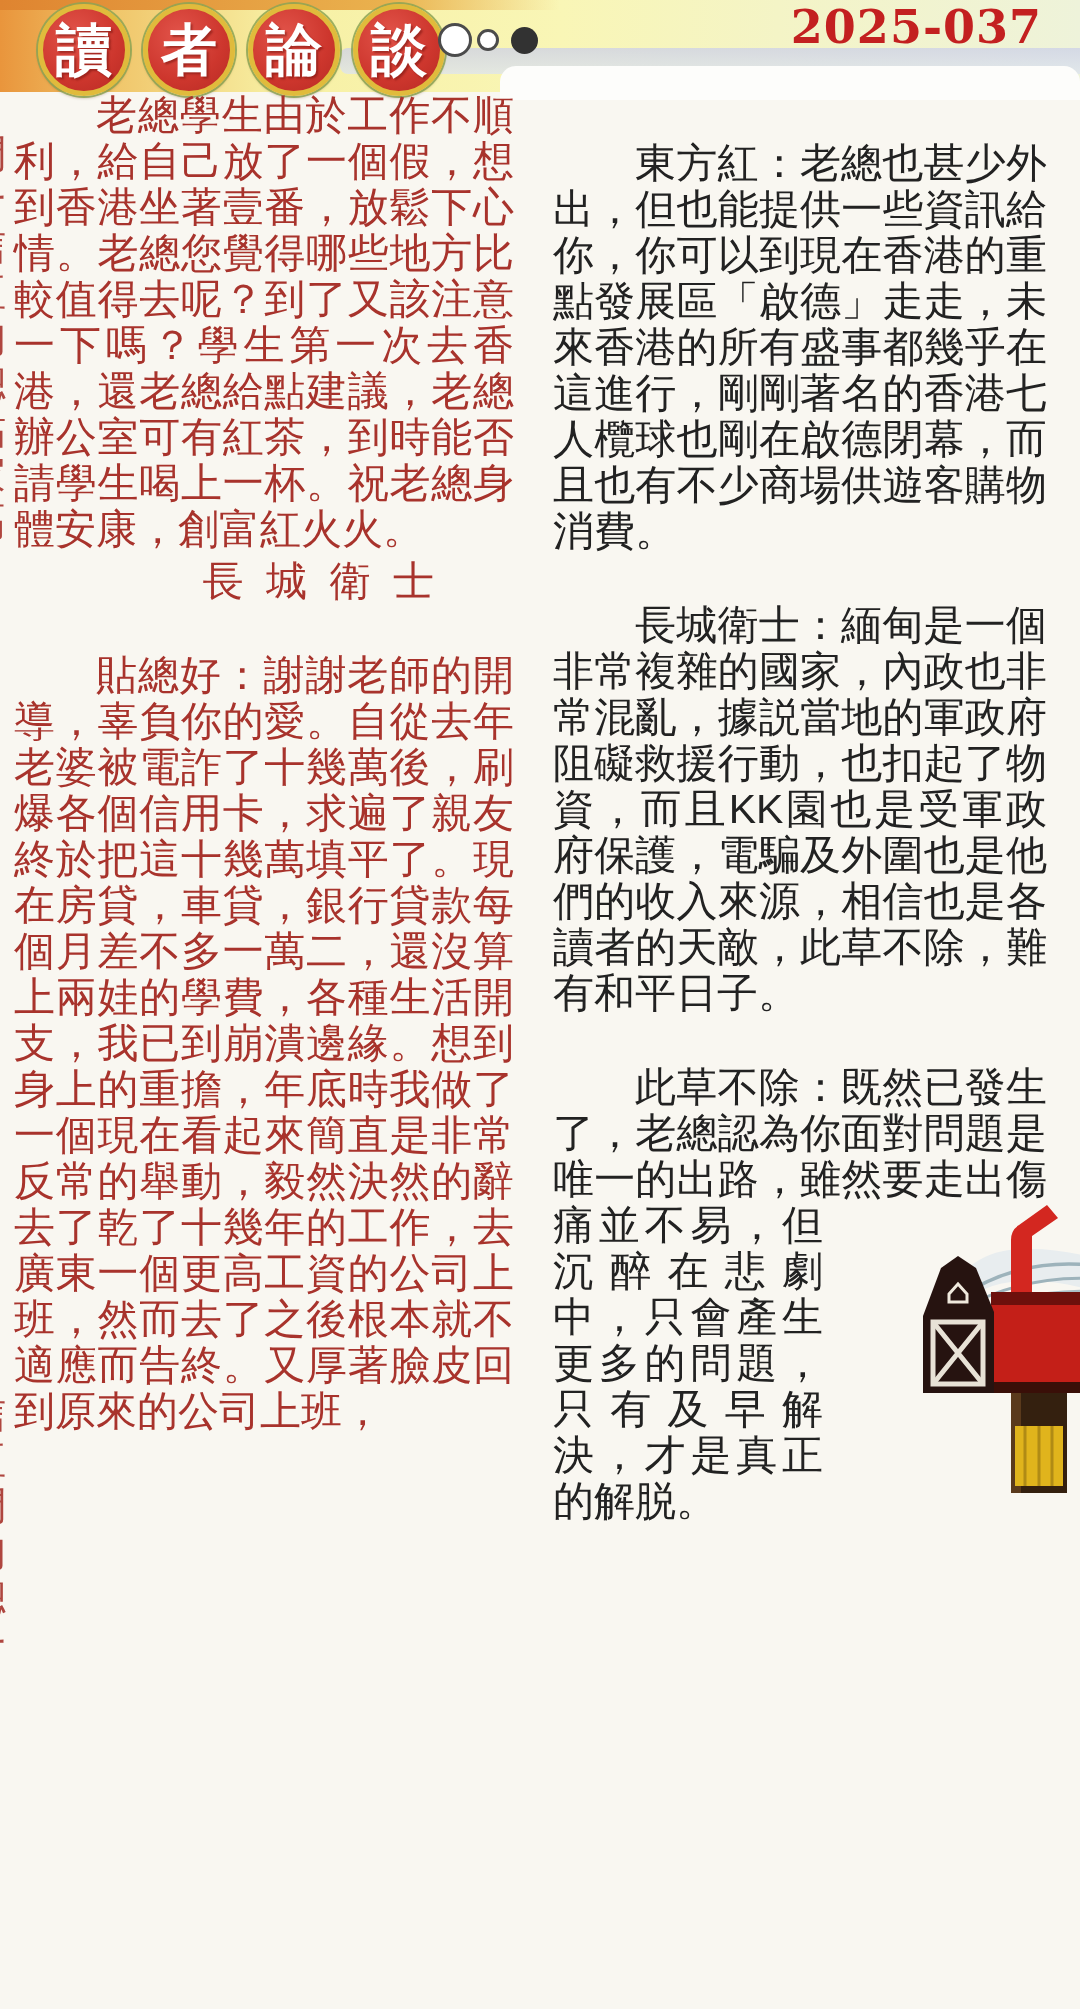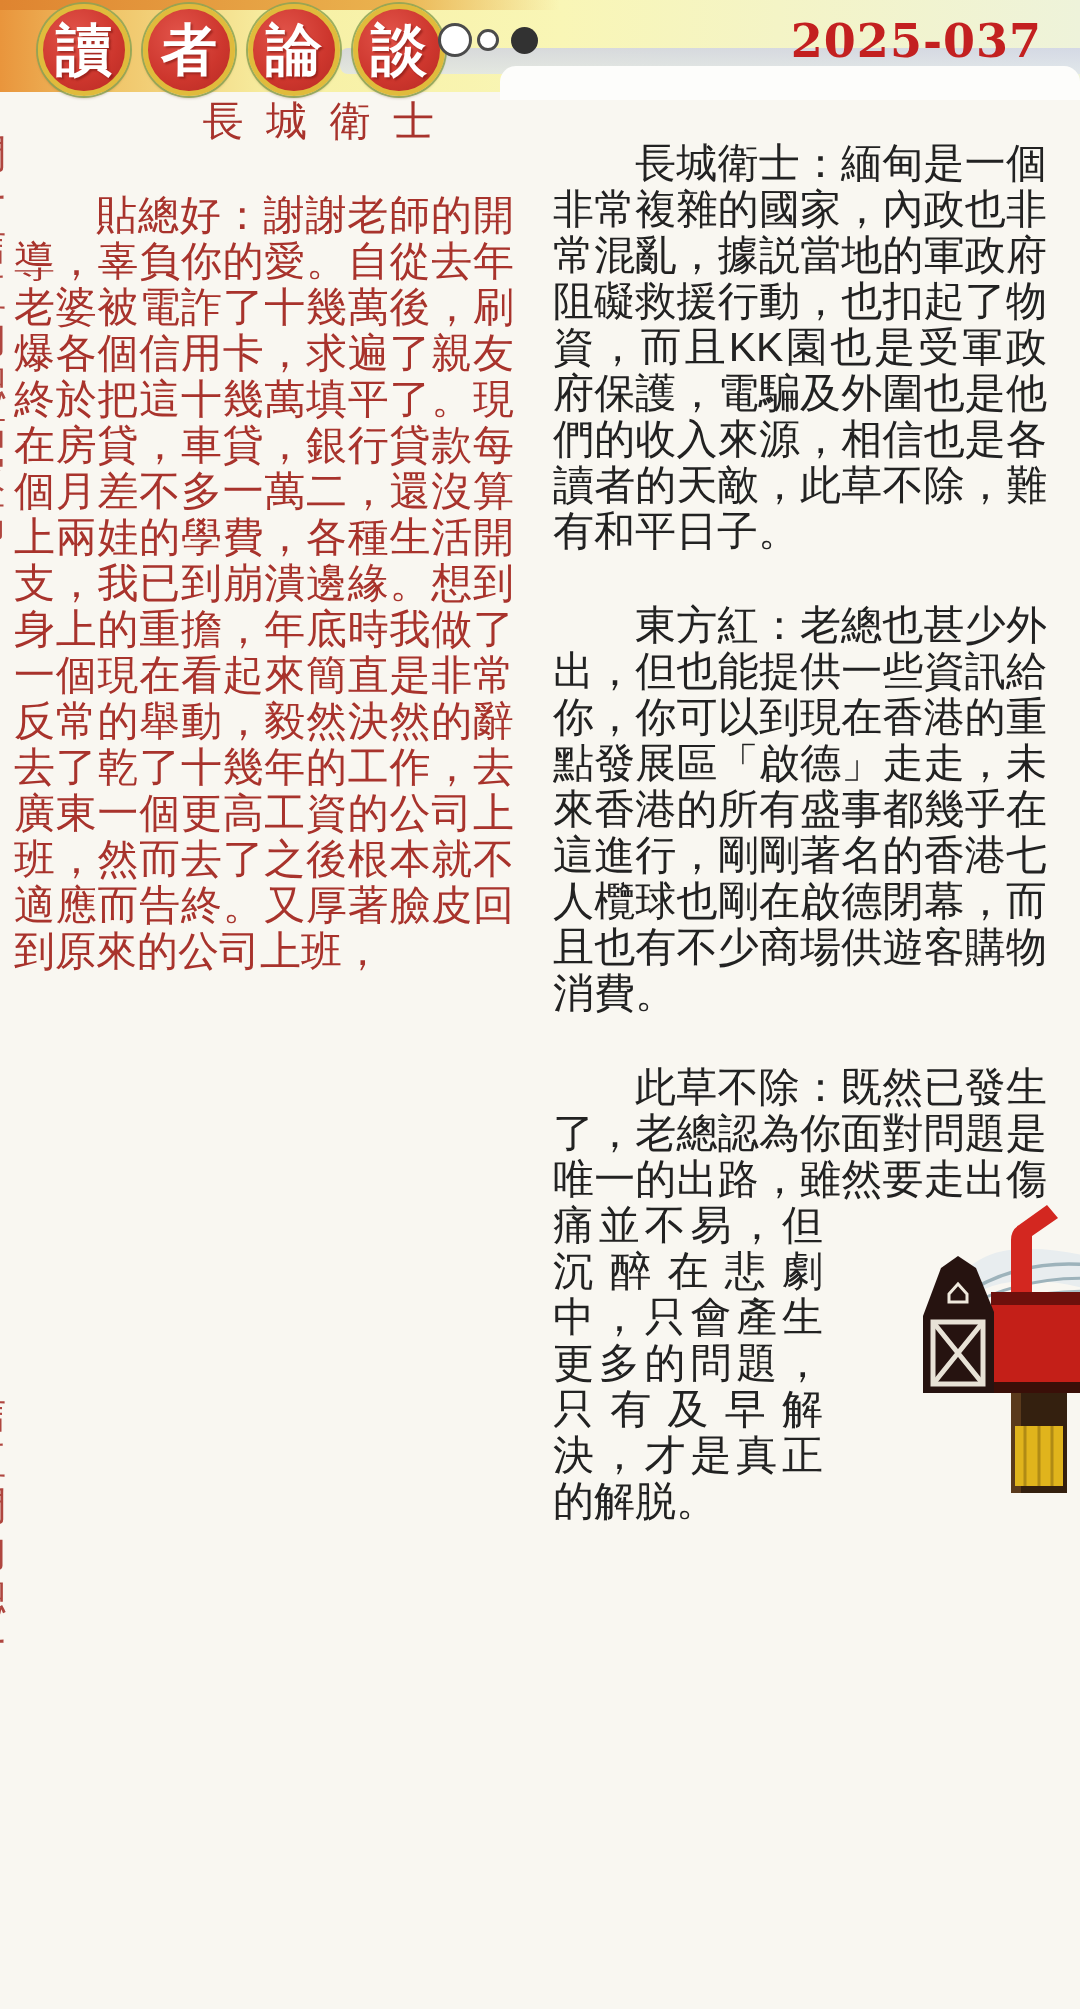--- a/index.html
+++ b/index.html
@@ -35,21 +35,21 @@
   }
   .badge span{
     color:#ffffff;font-size:56px;font-weight:700;line-height:1;
     text-shadow:2px 2px 2px rgba(120,20,15,.55);
   }
   .dot{position:absolute;border-radius:50%;background:#fff;border:3px solid #4b4b4b;box-sizing:border-box;}
   .dot-1{left:438px;top:23px;width:34px;height:34px;}
   .dot-2{left:477px;top:29px;width:22px;height:22px;}
   .dot-3{left:511px;top:27px;width:27px;height:27px;background:#323232;border:none;}
   .issue{
-    position:absolute;right:38px;top:14px;
+    position:absolute;right:38px;top:0;
     font-family:"DejaVu Serif",serif;font-weight:700;
     font-size:46px;color:#c32020;letter-spacing:1px;
   }
   
   .col{position:absolute;top:92px;font-size:41px;line-height:46px;
     text-align:justify;text-justify:inter-character;}
   .col p{margin:0;}
   .col-left{left:14px;width:500px;}
   .col-right{left:553px;width:494px;}
   .red{color:#a8332c;}
@@ -95,27 +95,28 @@
           <span>談</span>
         </div>
     </div>
     <div class="dot dot-1"></div>
     <div class="dot dot-2"></div>
     <div class="dot dot-3"></div>
     <div class="issue">2025-037</div>
   </div>
 
   <section class="col col-left">
+    <p class="red indent">老總學生由於工作不順利，給自己放了一個假，想到香港坐著壹番，放鬆下心情。老總您覺得哪些地方比較值得去呢？到了又該注意一下嗎？學生第一次去香港，還老總給點建議，老總辦公室可有紅茶，到時能否請學生喝上一杯。祝老總身體安康，創富紅火火。</p>
     <p class="red sig sig-wide">長城衛士</p>
     <p class="red indent gap-before">貼總好：謝謝老師的開導，辜負你的愛。自從去年老婆被電詐了十幾萬後，刷爆各個信用卡，求遍了親友終於把這十幾萬填平了。現在房貸，車貸，銀行貸款每個月差不多一萬二，還沒算上兩娃的學費，各種生活開支，我已到崩潰邊緣。想到身上的重擔，年底時我做了一個現在看起來簡直是非常反常的舉動，毅然決然的辭去了乾了十幾年的工作，去廣東一個更高工資的公司上班，然而去了之後根本就不適應而告終。又厚著臉皮回到原來的公司上班，</p>
   </section>
 
   <section class="col col-right">
+    <p class="black indent gap-before">東方紅：老總也甚少外出，但也能提供一些資訊給你，你可以到現在香港的重點發展區「啟德」走走，未來香港的所有盛事都幾乎在這進行，剛剛著名的香港七人欖球也剛在啟德閉幕，而且也有不少商場供遊客購物消費。</p>
     <p class="black indent gap-before">長城衛士：緬甸是一個非常複雜的國家，內政也非常混亂，據説當地的軍政府阻礙救援行動，也扣起了物資，而且KK園也是受軍政府保護，電騙及外圍也是他們的收入來源，相信也是各讀者的天敵，此草不除，難有和平日子。</p>
-    <p class="black indent gap-before">東方紅：老總也甚少外出，但也能提供一些資訊給你，你可以到現在香港的重點發展區「啟德」走走，未來香港的所有盛事都幾乎在這進行，剛剛著名的香港七人欖球也剛在啟德閉幕，而且也有不少商場供遊客購物消費。</p>
     <p class="black indent gap-before">
       <span>此草不除：既然已發生了，老總認為你面對問題是唯一的出路，雖然要走出傷痛並不易，</span><span class="mailbox-float"><svg width="250" height="295" viewBox="0 0 250 295" xmlns="http://www.w3.org/2000/svg">
 
           <path d="M30 96 Q48 58 90 52 Q170 44 252 96 L252 132 Q170 76 92 84 Q54 88 30 122 Z" fill="#e8edef"></path>
           <path d="M40 100 Q100 58 180 68" stroke="#9db3bb" stroke-width="3.5" fill="none"></path>
           <path d="M48 108 Q120 70 210 84" stroke="#9db3bb" stroke-width="3" fill="none"></path>
           <path d="M64 112 Q140 82 232 100" stroke="#aabfc6" stroke-width="3" fill="none"></path>
 
           <path d="M92 112 L92 42 Q92 32 100 27 L128 7 L139 20 L113 38 L113 112 Z" fill="#d32720"></path>
 

